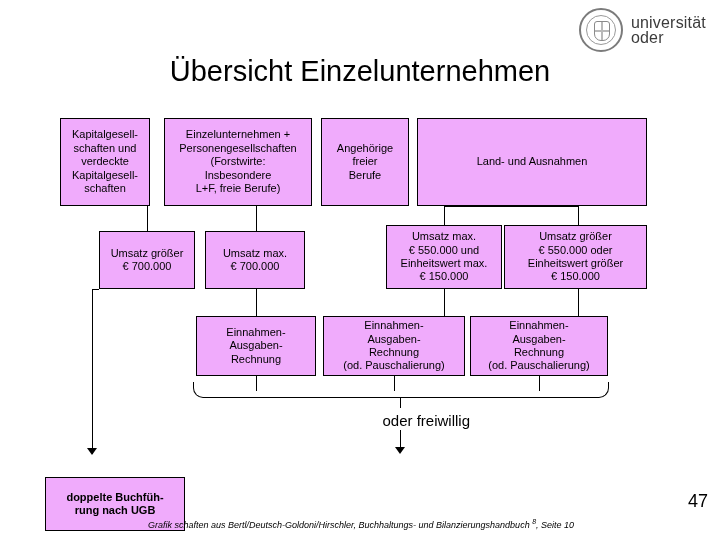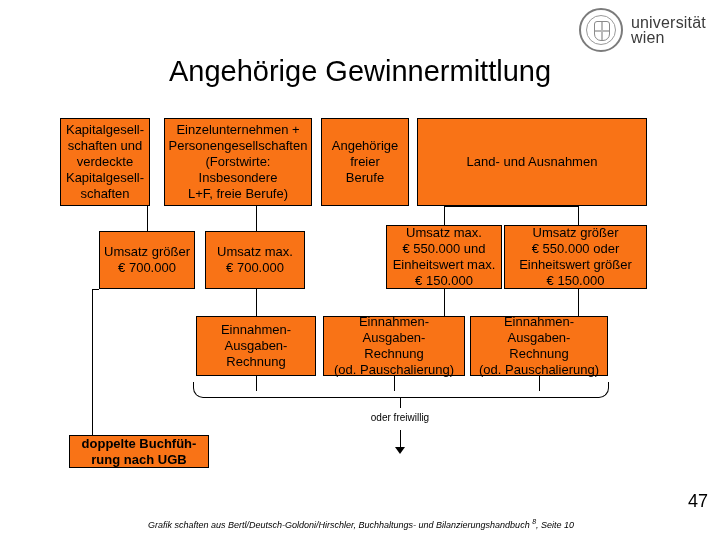--- a/index.html
+++ b/index.html
@@ -79,22 +79,22 @@
     text-align: center;
     font-size: 29px;
     color: #000;
   }
 
   
   .box {
     position: absolute;
     box-sizing: border-box;
     border: 1px solid #000;
-    background: #f97316;
-    font-size: 13px;
+    background: #f0abfc;
+    font-size: 11px;
     line-height: 1.22;
     text-align: center;
     display: flex;
     align-items: center;
     justify-content: center;
     padding: 2px;
     white-space: pre-line;
   }
   .box.bold {
     font-weight: bold;
@@ -121,22 +121,22 @@
     position: absolute;
     width: 0;
     height: 0;
     border-left: 5px solid transparent;
     border-right: 5px solid transparent;
     border-top: 7px solid #000;
   }
 
   .free-text {
     position: absolute;
-    font-size: 10px;
-    text-align: center;
+    font-size: 15px;
+    text-align: right;
   }
 
   .page-number {
     position: absolute;
     right: 12px;
     bottom: 28px;
     font-size: 18px;
   }
 
   .source-note {
@@ -152,25 +152,25 @@
 </style>
 </head>
 <body>
 
 <div id="slide">
 
   <div class="logo">
     <div class="logo-seal"></div>
     <div class="logo-text">
       <span class="l1">universität</span>
-      <span class="l2">wien</span>
+      <span class="l2">oder</span>
     </div>
   </div>
 
-  <div class="slide-title">Angehörige Gewinnermittlung</div>
+  <div class="slide-title">Übersicht Einzelunternehmen</div>
 
   <div class="box" style="left:60px; top:118px; width:90px; height:88px;">Kapitalgesell-
 schaften und
 verdeckte
 Kapitalgesell-
 schaften</div>
 
   <div class="box" style="left:164px; top:118px; width:148px; height:88px;">Einzelunternehmen +
 Personengesellschaften
 (Forstwirte:
@@ -233,21 +233,21 @@
 
   <div class="free-text" style="left:330px; top:412px; width:140px;">oder freiwillig</div>
 
   <div class="ln ln-v" style="left:400px; top:430px; height:18px;"></div>
   <div class="arrow-down" style="left:395px; top:447px;"></div>
 
   <div class="ln ln-v" style="left:92px; top:289px; height:165px;"></div>
   <div class="ln ln-h" style="left:92px; top:289px; width:7px;"></div>
   <div class="arrow-down" style="left:87px; top:448px;"></div>
 
-  <div class="box bold" style="left:45px; top:435px; width:140px; height:33px;margin-left:24px;">doppelte Buchfüh-
+  <div class="box bold" style="left:45px; top:477px; width:140px; height:54px;">doppelte Buchfüh-
 rung nach UGB</div>
 
 
   <div class="page-number">47</div>
 
   <div class="source-note">
     <span>Grafik schaften aus Bertl/Deutsch-Goldoni/Hirschler, Buchhaltungs- und Bilanzierungshandbuch </span><sup>8</sup><span>, Seite 10</span>
   </div>
 
 </div>

